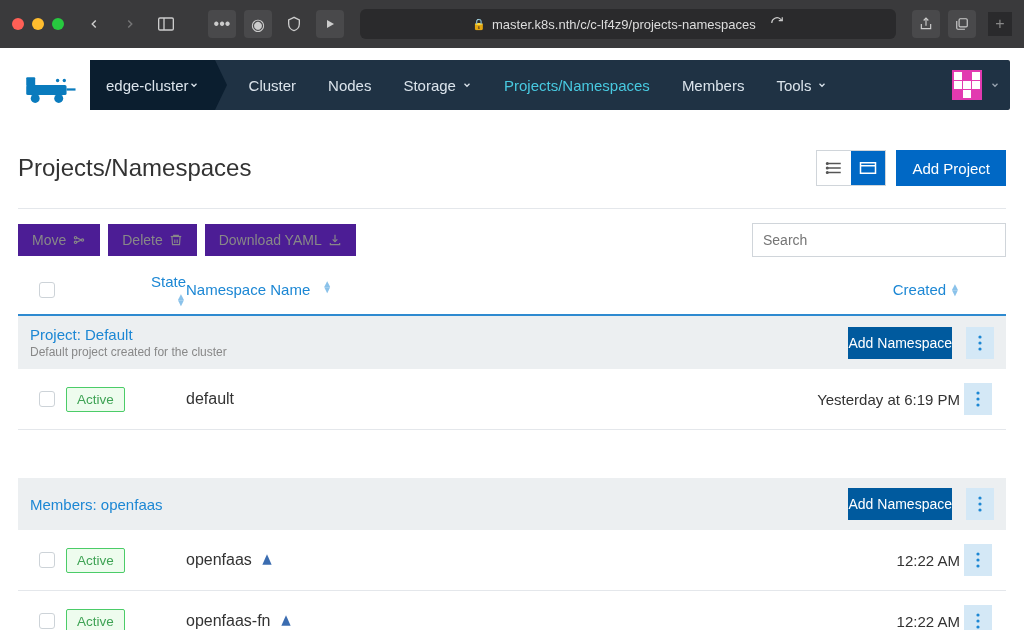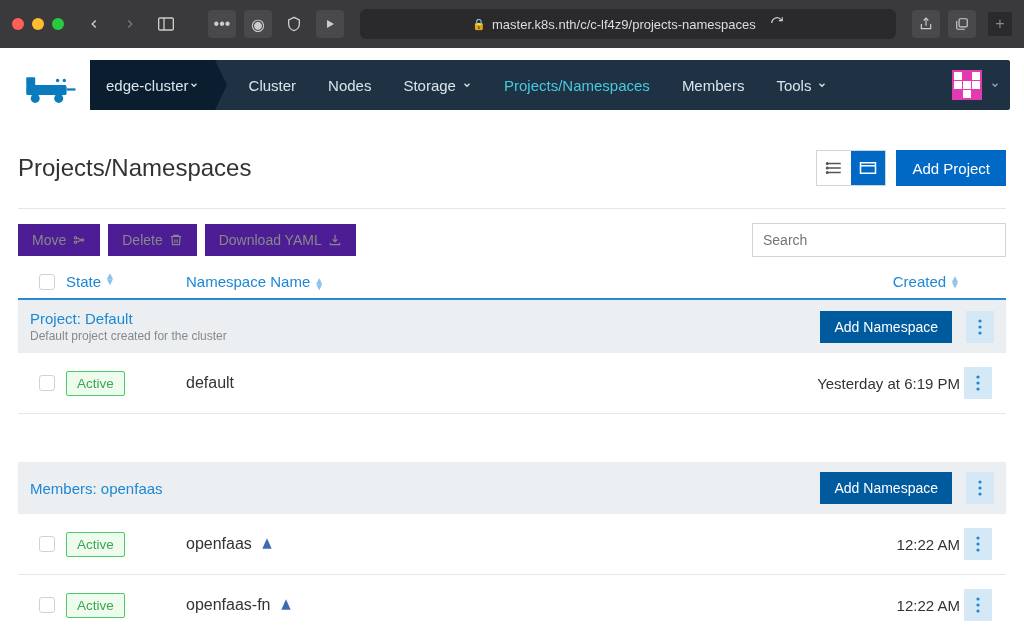--- a/index.html
+++ b/index.html
@@ -45,33 +45,33 @@
     .view-btn { width: 34px; height: 34px; display: flex; align-items: center; justify-content: center; color: #555; background: #fff; }
     .view-btn.active { background: #0068c5; color: #fff; }
     .add-project-btn { background: #0068c5; color: #fff; padding: 0 16px; height: 36px; display: flex; align-items: center; font-size: 15px; border: none; }
 
     .toolbar-row { display: flex; align-items: center; gap: 8px; margin-bottom: 8px; border-top: 1px solid #e4e7eb; padding-top: 14px; }
     .action-btn { background: #4c1d95; color: #888; border: none; padding: 8px 14px; font-size: 14px; display: flex; align-items: center; gap: 6px; }
     .search-box { margin-left: auto; border: 1px solid #d0d5da; height: 34px; width: 254px; padding: 0 10px; font-size: 14px; color: #555; }
 
     .col-header { display: flex; align-items: center; padding: 8px 10px; font-size: 15px; border-bottom: 2px solid #2e8ad0; }
     .col-header .cbx-col { width: 38px; display: flex; justify-content: center; }
-    .col-header .state-col { width: 120px; color: #1c87d4; display: flex; align-items: flex-start; gap: 4px; }
-    .col-header .name-col { flex: 1; color: #1c87d4; display: flex; align-items: flex-end; gap: 4px; }
+    .col-header .state-col { width: 120px; color: #1c87d4; display: flex; align-items: flex-end; gap: 4px; flex-direction: column; }
+    .col-header .name-col { flex: 1; color: #1c87d4; display: flex; align-items: flex-start; gap: 12px; }
     .col-header .created-col { width: 190px; text-align: right; color: #1c87d4; display: flex; align-items: center; justify-content: flex-end; gap: 4px; }
     .col-header .menu-col { width: 36px; }
 
     .checkbox { width: 16px; height: 16px; border: 1px solid #cdd3d8; border-radius: 3px; background: #fff; }
 
     .project-section { margin-bottom: 48px; }
     .project-header { background: #eceff1; padding: 10px 12px; display: flex; align-items: center; }
     .project-info { flex: 1; }
     .project-title { color: #1c87d4; font-size: 15px; }
     .project-desc { color: #888; font-size: 12px; margin-top: 2px; }
-    .add-ns-btn { background: #005a9e; color: #fff; padding: 8px 14px; font-size: 14px; border: none; margin-right: 14px; }
+    .add-ns-btn { background: #005a9e; color: #fff; padding: 8px 0; font-size: 14px; border: none; margin-right: 14px; }
     .kebab { width: 28px; height: 32px; display: flex; align-items: center; justify-content: center; background: #d4e8f6; color: #1c87d4; font-size: 16px; }
 
     .ns-row { display: flex; align-items: center; padding: 14px 10px; border-bottom: 1px solid #e4e7eb; }
     .ns-row .cbx-col { width: 38px; display: flex; justify-content: center; }
     .ns-row .state-col { width: 120px; }
     .state-badge { border: 1px solid #4bcc68; background: #eefcee; color: #3fa355; padding: 4px 10px; border-radius: 2px; font-size: 13.5px; display: inline-block; }
     .ns-row .name-col { flex: 1; font-size: 16px; color: #333; display: flex; align-items: center; gap: 8px; }
     .helm-icon { color: #3b6cb0; font-size: 14px; }
     .ns-row .created-col { width: 190px; text-align: right; font-size: 15px; color: #333; }
     .ns-row .menu-col { width: 36px; display: flex; justify-content: center; }

